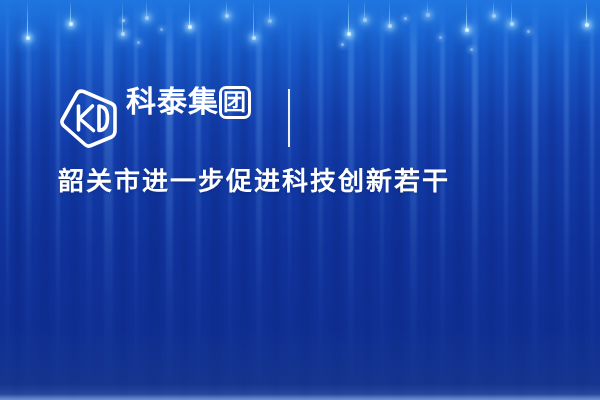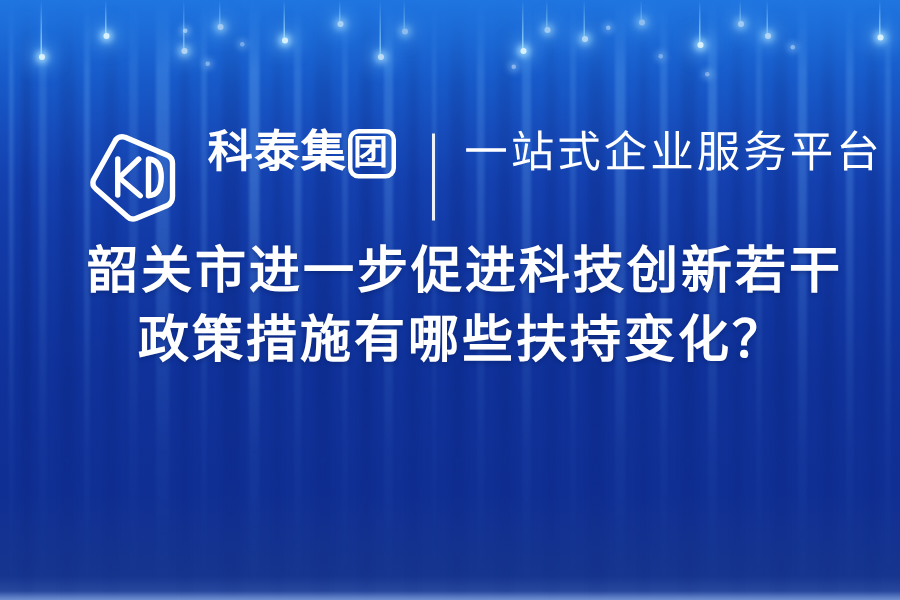--- a/index.html
+++ b/index.html
@@ -6,21 +6,20 @@
   html,body{margin:0;padding:0;}
   body{
     width:600px;height:400px;overflow:hidden;
     font-family:"Liberation Sans","DejaVu Sans",sans-serif;
     background:#0f2f8f;
   }
   #banner{
     position:relative;width:600px;height:400px;overflow:hidden;
     background:
       linear-gradient(180deg,#1565d8 0%,#1457c9 9%,#1546b6 22%,#123aa6 40%,#0f3199 62%,#102f94 82%,#16358f 96%,#2a4aa0 99%,#3f5fae 100%);
-    text-align: center;
   }
 
   
   .streaks{position:absolute;inset:0;}
   .streaks .s{
     position:absolute;top:0;bottom:0;
     background:linear-gradient(180deg,rgba(120,190,255,.00) 0%,rgba(120,190,255,.55) 12%,rgba(120,190,255,.30) 45%,rgba(90,160,245,.10) 75%,rgba(90,160,245,0) 100%);
     filter:blur(1.2px);
   }
   .streaks .d{
@@ -83,21 +82,21 @@
   }
   .slogan-sub{
     margin-top:3px;font-size:19px;line-height:24px;color:#ffffff;
     font-weight:400;letter-spacing:1px;white-space:nowrap;
     font-family:"DejaVu Sans","Liberation Sans",sans-serif;
   }
 
   
   #headline{position:absolute;left:58px;top:158px;width:500px;}
   .hl-line{
-    font-size:34px;line-height:46px;color:#ffffff;font-weight:700;
+    font-size:26px;line-height:46px;color:#ffffff;font-weight:700;
     letter-spacing:2px;white-space:nowrap;
     font-family:"DejaVu Sans","Liberation Sans",sans-serif;
     text-shadow:0 1px 3px rgba(5,25,80,.35);
   }
 </style>
 </head>
 <body>
 
 <div id="banner">
 
@@ -190,23 +189,21 @@
 
     <div id="brand-block">
       <div class="brand-cn">
         <span>科泰集</span><span class="boxed">团</span>
       </div>
     </div>
 
     <div id="divider"></div>
 
     <div id="slogan">
-      <div class="slogan-main">一站式企业服务平台</div>
     </div>
   </div>
 
   <div id="headline">
     <div class="hl-line">韶关市进一步促进科技创新若干</div>
-    <div class="hl-line">政策措施有哪些扶持变化？</div>
   </div>
 
   <div class="botband"></div>
 </div>
 
 </body></html>

